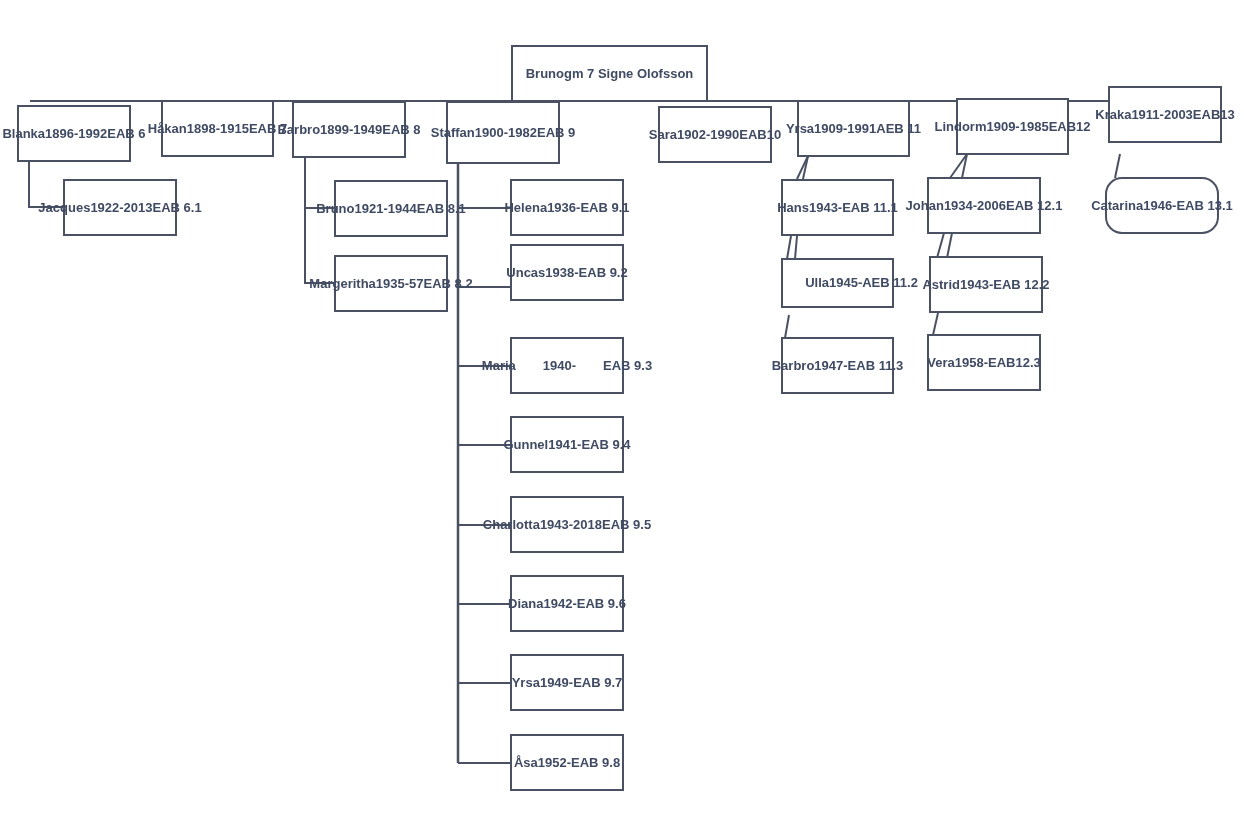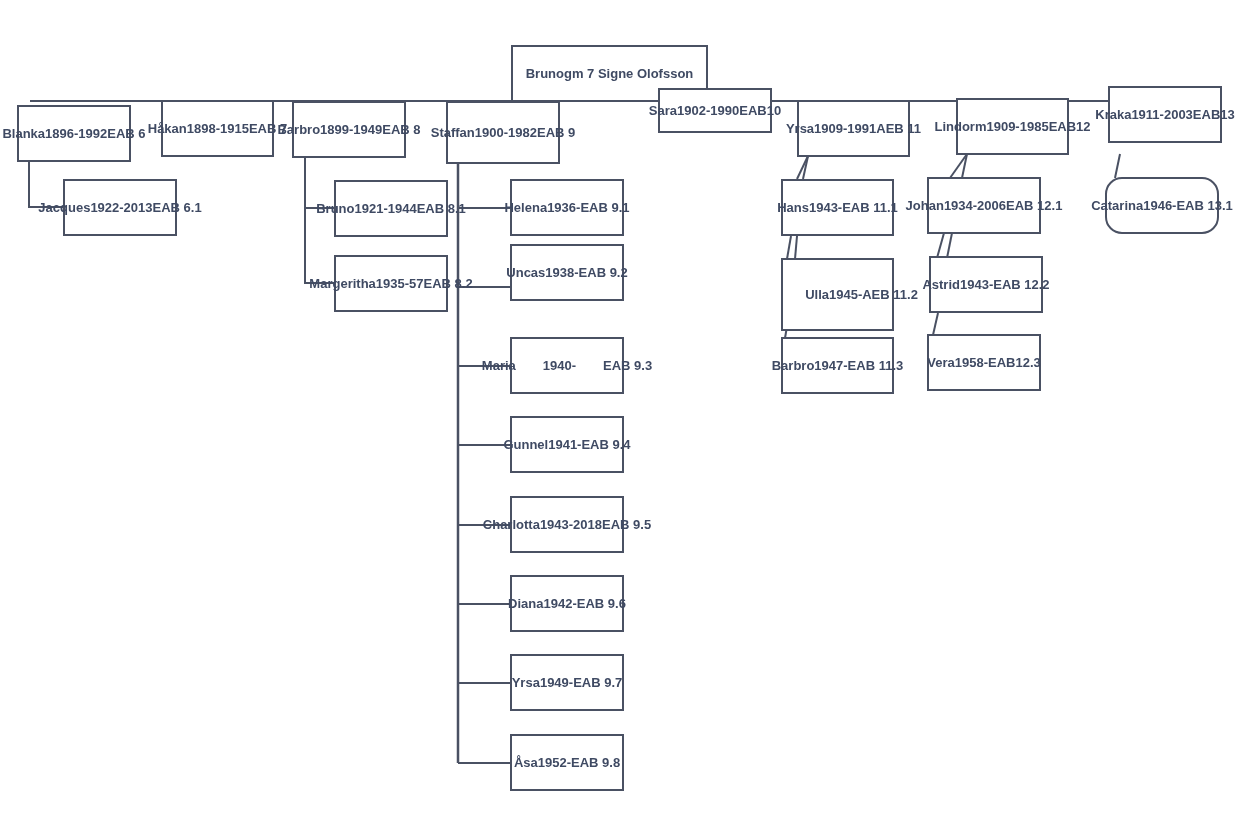--- a/index.html
+++ b/index.html
@@ -68,21 +68,21 @@
 <div class="box" style="left:292px;top:101px;width:114px;height:57px;">
   <span>Barbro</span>
   <span>1899-1949</span>
   <span>EAB 8</span>
 </div>
 <div class="box" style="left:446px;top:101px;width:114px;height:63px;">
   <span>Staffan</span>
   <span>1900-1982</span>
   <span>EAB 9</span>
 </div>
-<div class="box" style="left:658px;top:88px;width:114px;height:45px;">
+<div class="box" style="left:658px;top:106px;width:114px;height:57px;">
   <span>Sara</span>
   <span>1902-1990</span>
   <span>EAB10</span>
 </div>
 <div class="box" style="left:797px;top:100px;width:113px;height:57px;">
   <span>Yrsa</span>
   <span>1909-1991</span>
   <span>AEB 11</span>
 </div>
 <div class="box" style="left:956px;top:98px;width:113px;height:57px;">
@@ -152,21 +152,21 @@
   <span>Åsa</span>
   <span>1952-</span>
   <span>EAB 9.8</span>
 </div>
 
 <div class="box" style="left:781px;top:179px;width:113px;height:57px;">
   <span>Hans</span>
   <span>1943-</span>
   <span>EAB 11.1</span>
 </div>
-<div class="box" style="left:781px;top:258px;width:113px;height:73px;padding-left:48px;">
+<div class="box" style="left:781px;top:258px;width:113px;height:50px;padding-left:48px;">
   <span>Ulla</span>
   <span>1945-</span>
   <span>AEB 11.2</span>
 </div>
 <div class="box" style="left:781px;top:337px;width:113px;height:57px;">
   <span>Barbro</span>
   <span>1947-</span>
   <span>EAB 11.3</span>
 </div>
 

